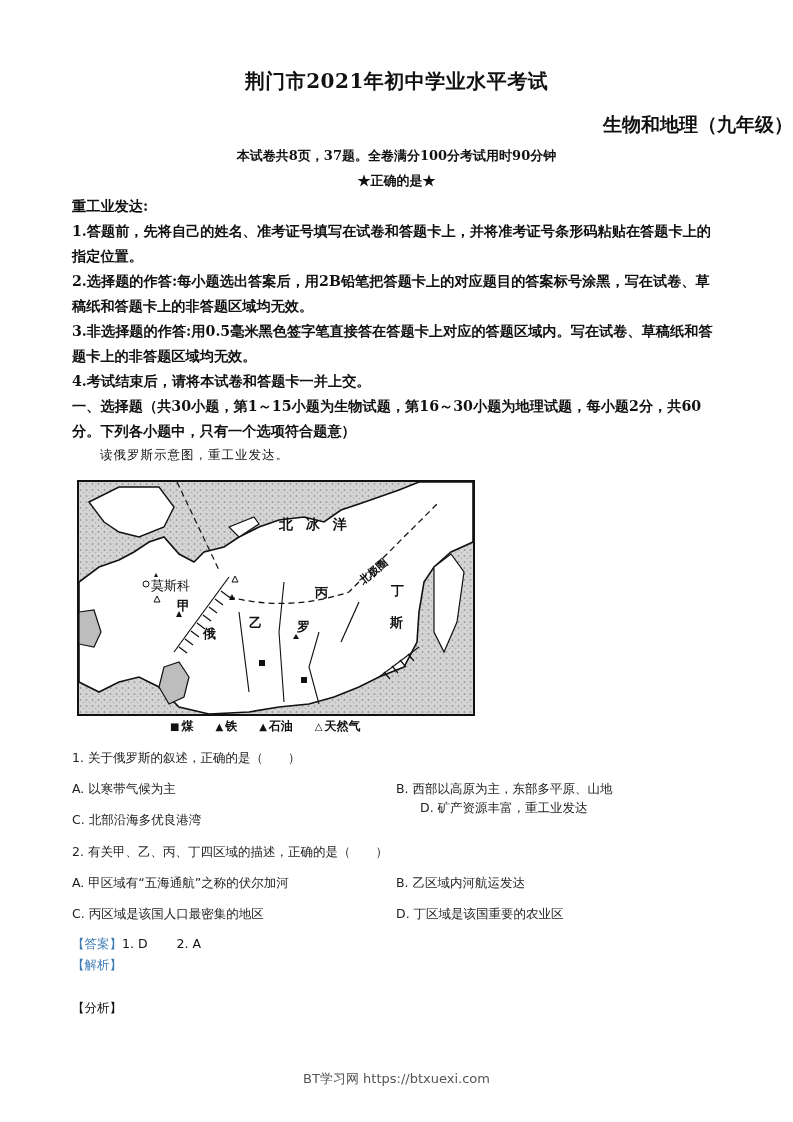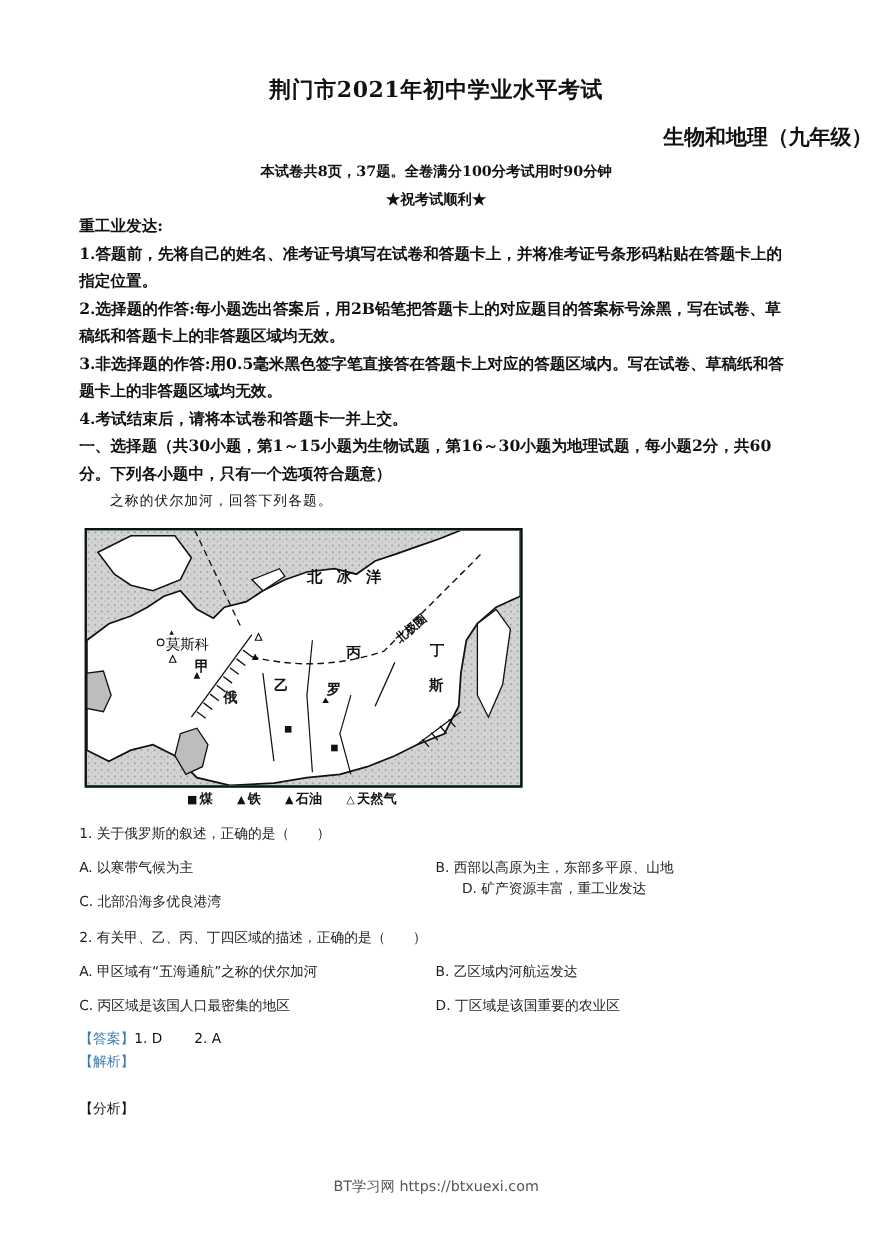--- a/index.html
+++ b/index.html
@@ -26,21 +26,21 @@
   .notes {
     position: absolute; top: 194px; left: 72px; width: 650px;
     font-size: 14.2px; font-weight: bold; line-height: 25px;
   }
   .notes p { margin: 0; }
   .intro {
     position: absolute; top: 447px; left: 100px; font-size: 12.5px; letter-spacing: 1px;
   }
   .map {
     position: absolute; top: 480px; left: 77px; width: 398px; height: 236px;
-    border: 2px solid #111; box-sizing: border-box; overflow: hidden; background: #15803d;
+    border: 2px solid #111; box-sizing: border-box; overflow: hidden; background: #fde047;
   }
   .map svg { display: block; }
   .maplabel { position: absolute; font-size: 13px; font-weight: bold; color: #111; }
   .legend {
     position: absolute; top: 718px; left: 170px; width: 300px; font-size: 12px; font-weight: bold;
     display: flex; gap: 22px;
   }
   .legend span.sym { font-size: 10px; margin-right: 2px; }
   .qs {
     position: absolute; left: 72px; width: 660px;
@@ -56,32 +56,32 @@
     position: absolute; top: 1070px; left: 0; width: 793px; text-align: center;
     font-family: "DejaVu Sans", "Liberation Sans", sans-serif; font-size: 13px; color: #555;
   }
 </style>
 </head>
 <body>
 
 <div class="title1">荆门市2021年初中学业水平考试</div>
 <div class="title2">生物和地理（九年级）</div>
 <div class="info">本试卷共8页，37题。全卷满分100分考试用时90分钟</div>
-<div class="wish">★祝考试顺利★</div>
+<div class="wish">★正确的是★</div>
 
 <div class="notes">
   <p>重工业发达:</p>
   <p>1.答题前，先将自己的姓名、准考证号填写在试卷和答题卡上，并将准考证号条形码粘贴在答题卡上的指定位置。</p>
   <p>2.选择题的作答:每小题选出答案后，用2B铅笔把答题卡上的对应题目的答案标号涂黑，写在试卷、草稿纸和答题卡上的非答题区域均无效。</p>
   <p>3.非选择题的作答:用0.5毫米黑色签字笔直接答在答题卡上对应的答题区域内。写在试卷、草稿纸和答题卡上的非答题区域均无效。</p>
   <p>4.考试结束后，请将本试卷和答题卡一并上交。</p>
   <p>一、选择题（共30小题，第1～15小题为生物试题，第16～30小题为地理试题，每小题2分，共60分。下列各小题中，只有一个选项符合题意）</p>
 </div>
 
-<div class="intro">之称的伏尔加河，回答下列各题。</div>
+<div class="intro">读俄罗斯示意图，重工业发达。</div>
 
 <div class="map">
   <svg width="394" height="232" viewBox="0 0 394 232">
     <defs>
       <pattern id="speck" width="6" height="6" patternUnits="userSpaceOnUse">
         <rect width="6" height="6" fill="#d4d4d4"></rect>
         <circle cx="1.5" cy="2" r="0.9" fill="#9a9a9a"></circle>
         <circle cx="4.5" cy="4.5" r="0.7" fill="#aaaaaa"></circle>
       </pattern>
     </defs>

